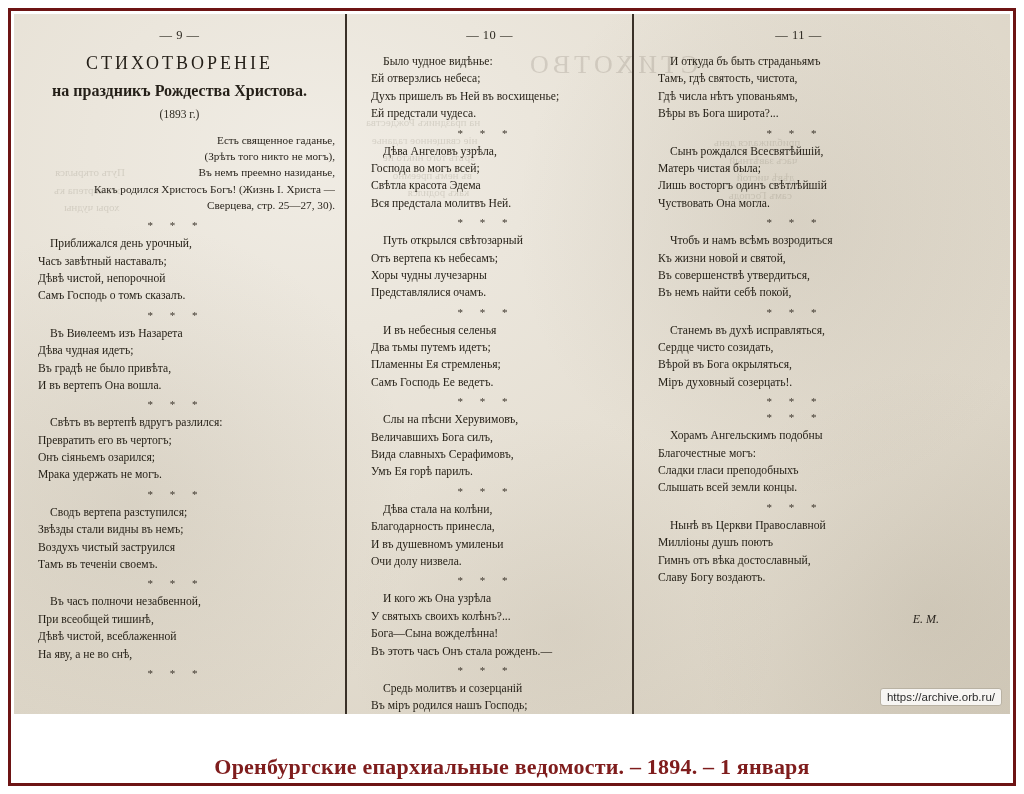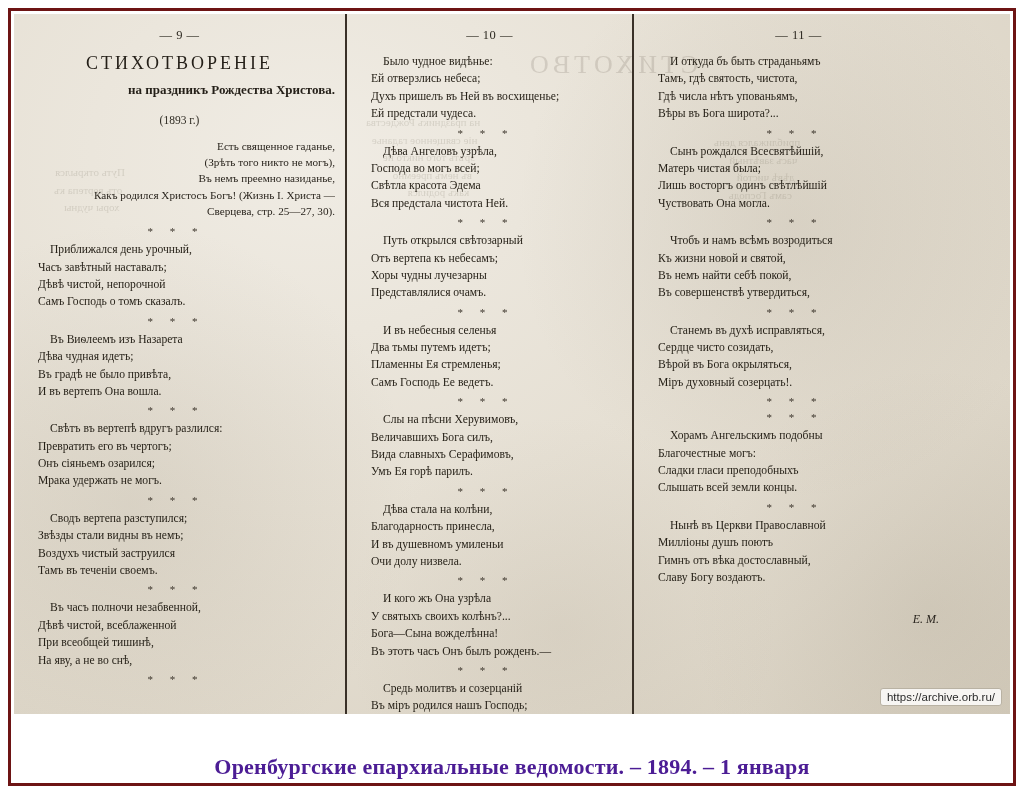--- a/index.html
+++ b/index.html
@@ -80,24 +80,24 @@
   }
   .title {
     text-align: center;
     font-size: 18px;
     letter-spacing: 3px;
     color: #241f18;
     margin: 8px 0 8px 0;
     font-weight: 400;
   }
   .subtitle {
-    text-align: right;
-    font-size: 13px;
+    text-align: center;
+    font-size: 16px;
     color: #241f18;
-    margin: 2px 0 16px 0;
+    margin: 2px 0 8px 0;
     font-weight: 700;
   }
   .year {
     text-align: center;
     font-size: 11.5px;
     color: #2e2a22;
     margin: 2px 0 12px 0;
   }
   .epigraph {
     font-size: 11.2px;
@@ -147,21 +147,21 @@
   }
   .caption {
     position: absolute;
     left: 0;
     right: 0;
     bottom: 14px;
     text-align: center;
     font-family: "Liberation Serif", serif;
     font-weight: 700;
     font-size: 22px;
-    color: #4c1d95;
+    color: #7f1d1d;
     letter-spacing: 0.2px;
   }
   
   .ghost {
     position: absolute;
     font-family: "Liberation Serif", serif;
     color: rgba(90, 80, 65, 0.16);
     font-size: 11px;
     line-height: 1.6;
     transform: scaleX(-1);
@@ -245,43 +245,43 @@
         <div class="stanza">
           <span class="ln ind1">Сводъ вертепа разступился;</span>
           <span class="ln ind2">Звѣзды стали видны въ немъ;</span>
           <span class="ln ind2">Воздухъ чистый заструился</span>
           <span class="ln ind2">Тамъ въ теченiи своемъ.</span>
         </div>
         <div class="dots">* * *</div>
 
         <div class="stanza">
           <span class="ln ind1">Въ часъ полночи незабвенной,</span>
+          <span class="ln ind2">При всеобщей тишинѣ,</span>
           <span class="ln ind2">Дѣвѣ чистой, всеблаженной</span>
-          <span class="ln ind2">При всеобщей тишинѣ,</span>
           <span class="ln ind2">На яву, а не во снѣ,</span>
         </div>
         <div class="dots">* * *</div>
       </div>
 
       <div class="col col-2">
         <div class="folio">— 10 —</div>
 
         <div class="stanza">
           <span class="ln ind1">Было чудное видѣнье:</span>
           <span class="ln ind2">Ей отверзлись небеса;</span>
           <span class="ln ind2">Духъ пришелъ въ Ней въ восхищенье;</span>
           <span class="ln ind2">Ей предстали чудеса.</span>
         </div>
         <div class="dots">* * *</div>
 
         <div class="stanza">
           <span class="ln ind1">Дѣва Ангеловъ узрѣла,</span>
           <span class="ln ind2">Господа во могъ всей;</span>
           <span class="ln ind2">Свѣтла красота Эдема</span>
-          <span class="ln ind2">Вся предстала чистота Ней.</span>
+          <span class="ln ind2">Вся предстала молитвъ Ней.</span>
         </div>
         <div class="dots">* * *</div>
 
         <div class="stanza">
           <span class="ln ind1">Путь открылся свѣтозарный</span>
           <span class="ln ind2">Отъ вертепа къ небесамъ;</span>
           <span class="ln ind2">Хоры чудны лучезарны</span>
           <span class="ln ind2">Представлялися очамъ.</span>
         </div>
         <div class="dots">* * *</div>
@@ -307,21 +307,21 @@
           <span class="ln ind2">Благодарность принесла,</span>
           <span class="ln ind2">И въ душевномъ умиленьи</span>
           <span class="ln ind2">Очи долу низвела.</span>
         </div>
         <div class="dots">* * *</div>
 
         <div class="stanza">
           <span class="ln ind1">И кого жъ Она узрѣла</span>
           <span class="ln ind2">У святыхъ своихъ колѣнъ?...</span>
           <span class="ln ind2">Бога—Сына вожделѣнна!</span>
-          <span class="ln ind2">Въ этотъ часъ Онъ былъ рожденъ.—</span>
+          <span class="ln ind2">Въ этотъ часъ Онъ стала рожденъ.—</span>
         </div>
         <div class="dots">* * *</div>
 
         <div class="stanza">
           <span class="ln ind1">Средь молитвъ и созерцанiй</span>
           <span class="ln ind2">Въ мiръ родился нашъ Господь;</span>
 
         </div>
       </div>
 
@@ -340,22 +340,22 @@
           <span class="ln ind1">Сынъ рождался Всесвятѣйшiй,</span>
           <span class="ln ind2">Матерь чистая была;</span>
           <span class="ln ind2">Лишь восторгъ одинъ свѣтлѣйшiй</span>
           <span class="ln ind2">Чуствовать Она могла.</span>
         </div>
         <div class="dots">* * *</div>
 
         <div class="stanza">
           <span class="ln ind1">Чтобъ и намъ всѣмъ возродиться</span>
           <span class="ln ind2">Къ жизни новой и святой,</span>
+          <span class="ln ind2">Въ совершенствѣ утвердиться,</span>
           <span class="ln ind2">Въ немъ найти себѣ покой,</span>
-          <span class="ln ind2">Въ совершенствѣ утвердиться,</span>
         </div>
         <div class="dots">* * *</div>
 
         <div class="stanza">
           <span class="ln ind1">Станемъ въ духѣ исправляться,</span>
           <span class="ln ind2">Сердце чисто созидать,</span>
           <span class="ln ind2">Вѣрой въ Бога окрыляться,</span>
           <span class="ln ind2">Мiръ духовный созерцать!.</span>
         </div>
         <div class="dots">* * *</div>

